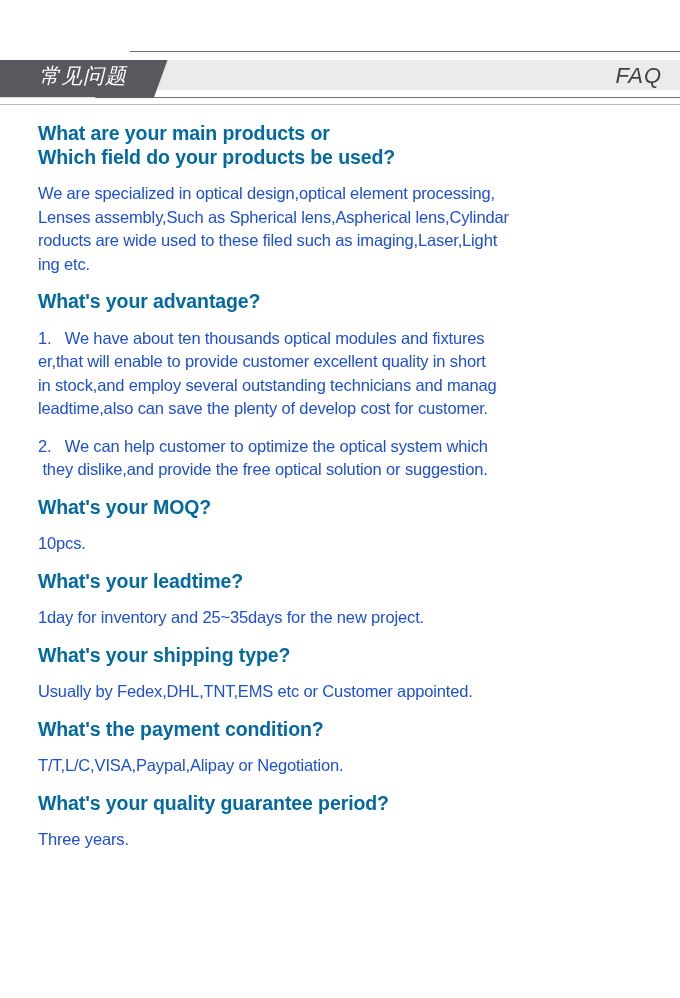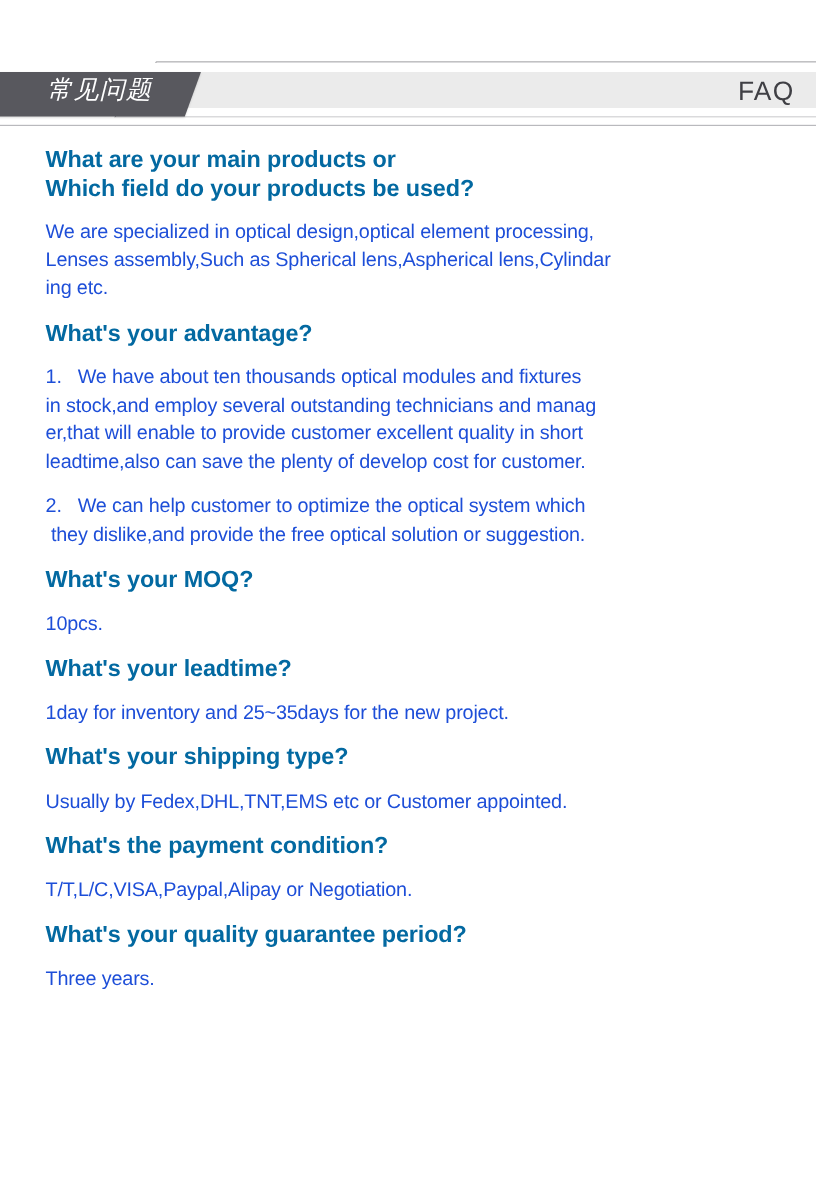--- a/index.html
+++ b/index.html
@@ -74,20 +74,21 @@
     font-style: italic;
     letter-spacing: 1px;
     white-space: nowrap;
     text-align: center;
   }
   .banner-faq {
     position: absolute;
     right: 18px;
     top: 62px;
     font-size: 22px;
+    font-style: italic;
     color: #3f3f44;
     letter-spacing: 1px;
     line-height: 28px;
   }
   .banner-rule {
     position: absolute;
     left: 0;
     top: 104px;
     width: 680px;
     height: 1px;
@@ -140,31 +141,32 @@
 
 <div class="content" id="faq-content">
     <div class="qa-block">
       <h2 class="question">
         <span class="qline">What are your main products or</span>
         <span class="qline">Which field do your products be used?</span>
       </h2>
       <p class="answer">
         <span class="aline">We are specialized in optical design,optical element processing,</span>
         <span class="aline">Lenses assembly,Such as Spherical lens,Aspherical lens,Cylindar</span>
+        <span class="aline">roducts are wide used to these filed such as imaging,Laser,Light</span>
         <span class="aline">ing etc.</span>
       </p>
     </div>
     <div class="qa-block">
       <h2 class="question">
         <span class="qline">What's your advantage?</span>
       </h2>
       <p class="answer">
         <span class="aline">1.   We have about ten thousands optical modules and fixtures</span>
+        <span class="aline">er,that will enable to provide customer excellent quality in short</span>
         <span class="aline">in stock,and employ several outstanding technicians and manag</span>
-        <span class="aline">er,that will enable to provide customer excellent quality in short</span>
         <span class="aline">leadtime,also can save the plenty of develop cost for customer.</span>
       </p>
       <p class="answer">
         <span class="aline">2.   We can help customer to optimize the optical system which</span>
         <span class="aline"> they dislike,and provide the free optical solution or suggestion.</span>
       </p>
     </div>
     <div class="qa-block">
       <h2 class="question">
         <span class="qline">What's your MOQ?</span>

